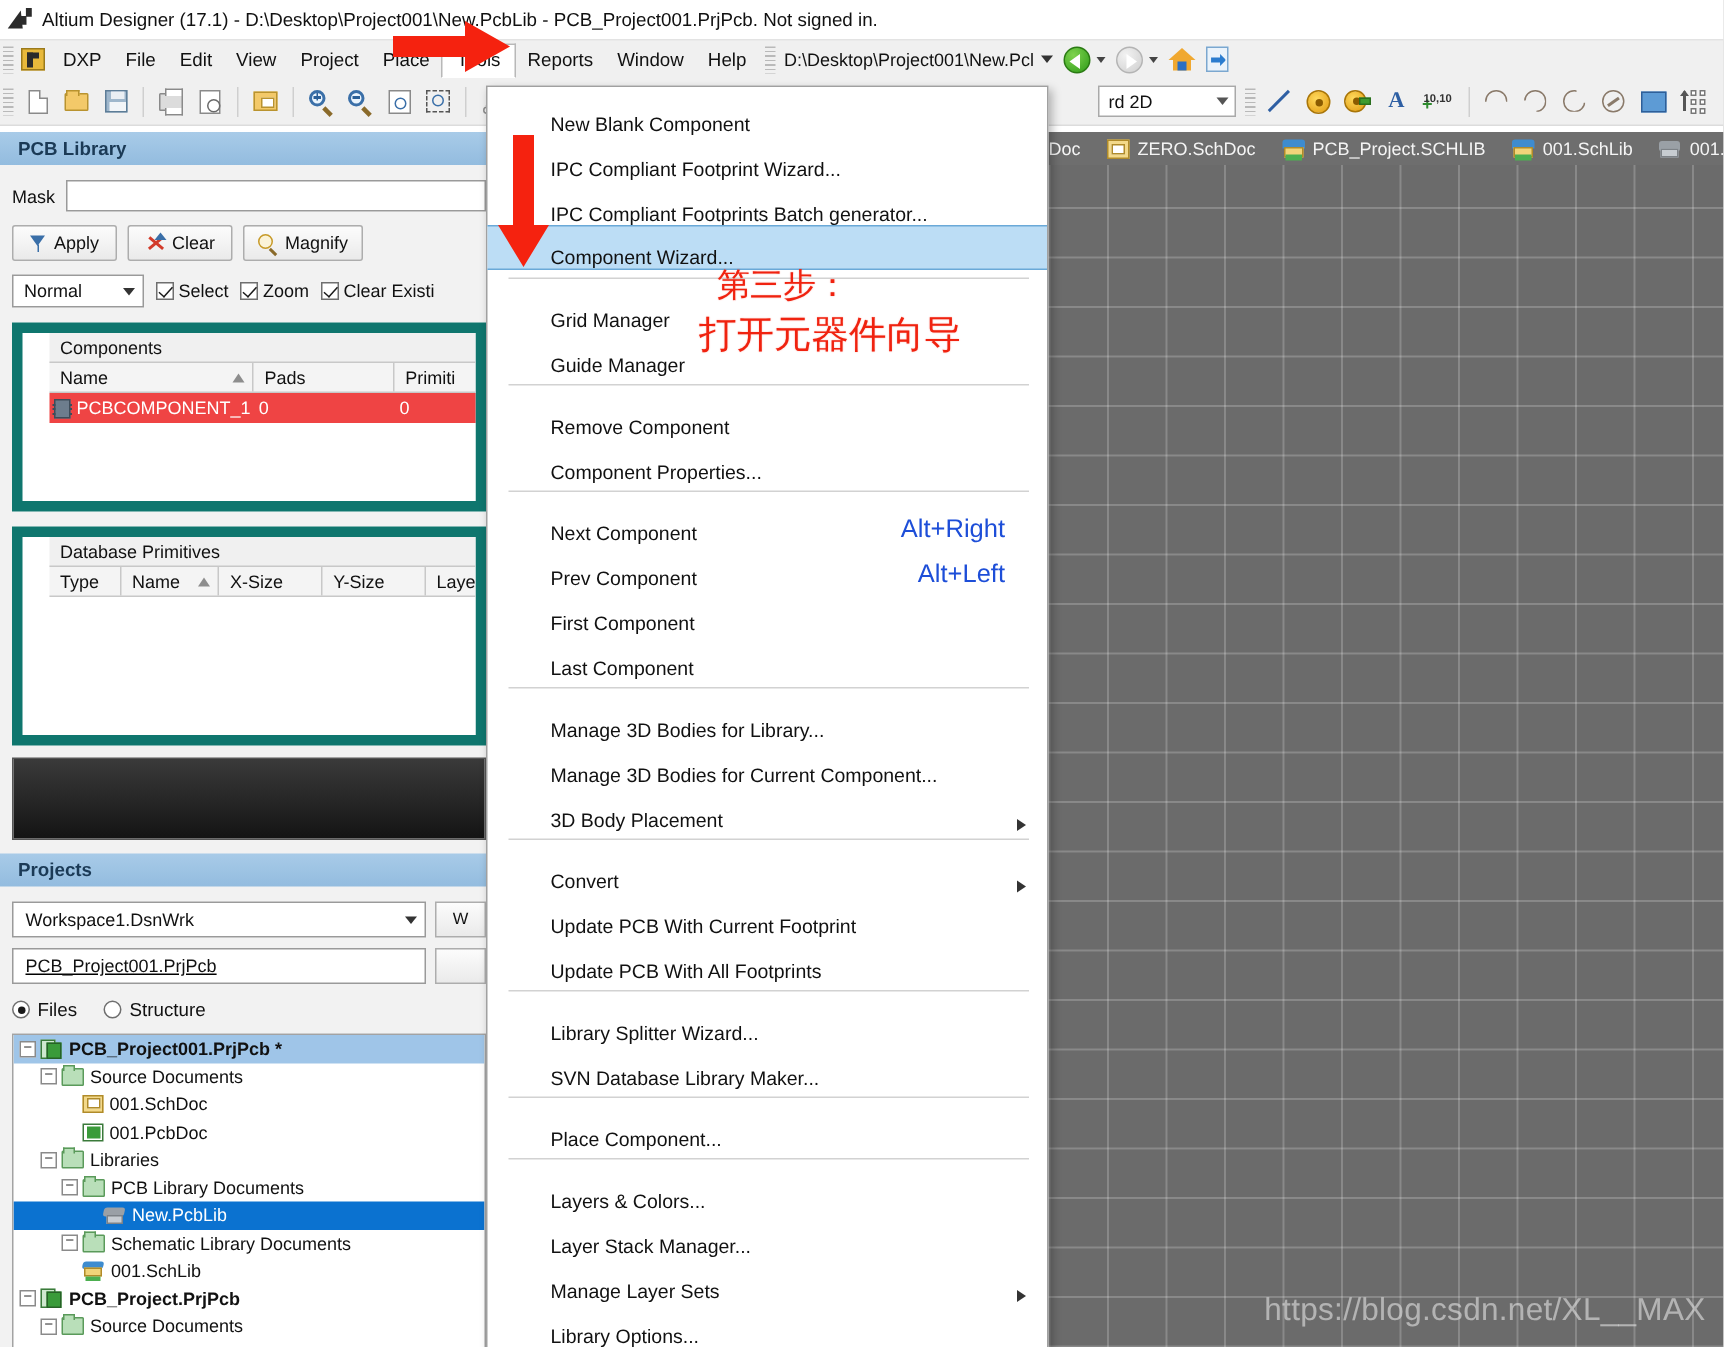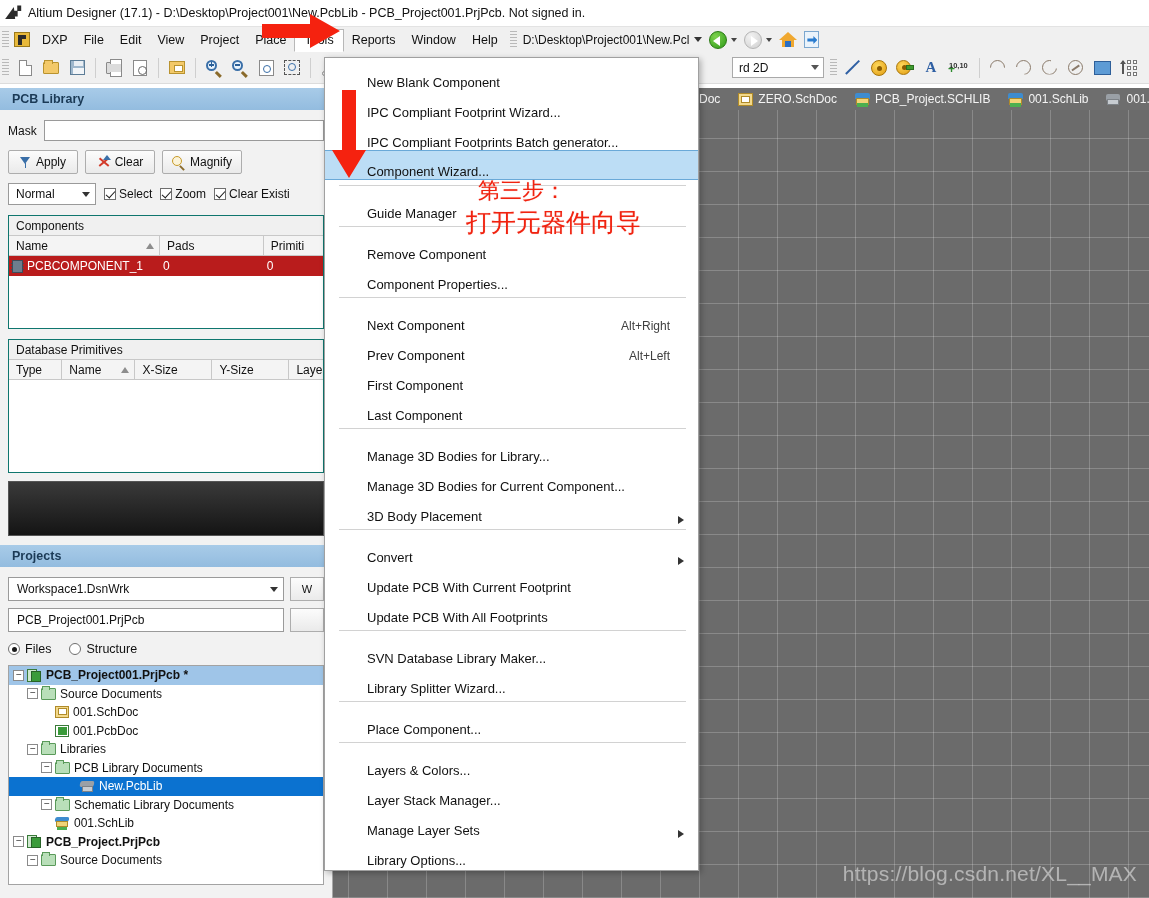--- a/index.html
+++ b/index.html
@@ -317,42 +317,42 @@
   .cbx { display:flex;align-items:center;gap:3px;font-size:12px;color:#111;white-space:nowrap;}
   .cbx .box {
     width:12px;height:12px;border:1px solid #6f6f6f;background:#fff;position:relative;flex:none;
   }
   .cbx .box.on::after{
     content:"";position:absolute;left:3px;top:0px;width:4px;height:8px;
     border:solid #1a1a1a;border-width:0 1.8px 1.8px 0;transform:rotate(42deg);
   }
 
   .grid-box {
-    margin-top:10px;border:1px solid #0f766e;background:#fff;
+    margin-top:10px;border:7px solid #0f766e;background:#fff;padding-left:18px;
   }
   .grid-head {
     height:20px;background:#f0f0f0;border-bottom:1px solid #c8c8c8;
     display:flex;align-items:center;padding-left:7px;font-size:12px;color:#111;
   }
   .grid-cols {
     height:20px;background:#f4f4f4;border-bottom:1px solid #c8c8c8;
     display:flex;align-items:center;font-size:12px;color:#111;
   }
   .grid-cols .c {
     padding-left:7px;border-right:1px solid #c8c8c8;height:100%;display:flex;align-items:center;
     position:relative;
   }
   .sort-tri{
     width:0;height:0;border-left:4px solid transparent;border-right:4px solid transparent;
     border-bottom:6px solid #8d8d8d;margin-left:auto;margin-right:5px;
   }
   .grid-row {
     height:20px;display:flex;align-items:center;font-size:12px;
   }
-  .grid-row.sel { background:#b91c1c;color:#fff;}
+  .grid-row.sel { background:#ef4444;color:#fff;}
   .grid-row .c{padding-left:3px;height:100%;display:flex;align-items:center;gap:4px;}
   .chip-ic{width:11px;height:13px;background:#6d7d8d;border:1px solid #3e4c59;position:relative;flex:none;}
   .chip-ic::before{content:"";position:absolute;left:-2px;top:2px;width:2px;height:9px;
     background-image:repeating-linear-gradient(to bottom,#3e4c59 0 1.5px,transparent 1.5px 3px);}
   .chip-ic::after{content:"";position:absolute;right:-2px;top:2px;width:2px;height:9px;
     background-image:repeating-linear-gradient(to bottom,#3e4c59 0 1.5px,transparent 1.5px 3px);}
   .grid-empty { height:52px; background:#fff;}
   .prim-empty { height:92px; background:#fff;}
 
   .preview-box {
@@ -371,39 +371,39 @@
   }
   .ws-row { display:flex;gap:6px;margin-top:10px;}
   .ws-combo{
     flex:1;height:24px;background:#fff;border:1px solid #9a9a9a;
     display:flex;align-items:center;justify-content:space-between;padding:0 5px 0 8px;
     font-size:12px;color:#111;
   }
   .ws-combo .t{width:0;height:0;border-left:4px solid transparent;border-right:4px solid transparent;border-top:5px solid #333;}
   .ws-btn{width:34px;height:24px;background:linear-gradient(to bottom,#fcfcfc,#eaeaea);border:1px solid #adadad;
     display:flex;align-items:center;justify-content:center;font-size:11px;color:#111;flex:none;}
-  .pj-row{display:flex;gap:6px;margin-top:7px;}
+  .pj-row{display:flex;gap:6px;margin-top:7px;text-decoration:underline;}
   .pj-combo{
     flex:1;height:24px;background:#fff;border:1px solid #9a9a9a;
     display:flex;align-items:center;padding-left:8px;font-size:12px;color:#111;
   }
   .radio-row{display:flex;align-items:center;gap:18px;margin-top:10px;font-size:12.5px;color:#111;}
   .rad{display:flex;align-items:center;gap:5px;}
   .rad .circ{width:12px;height:12px;border:1px solid #6f6f6f;border-radius:50%;background:#fff;position:relative;flex:none;}
   .rad .circ.on::after{content:"";position:absolute;left:2.5px;top:2.5px;width:5px;height:5px;border-radius:50%;background:#1a1a1a;}
 
   .tree-box {
     margin-top:9px;border:1px solid #a3a3a3;background:#fff;
     height:220px;overflow:hidden;
   }
   .tnode{
     display:flex;align-items:center;height:18.5px;font-size:12px;color:#111;white-space:nowrap;
   }
   .tnode.selrow{background:#9fc5e8;}
-  .tnode.selblue{background:#0b72d0;color:#fff;padding-left:11px;}
+  .tnode.selblue{background:#0b72d0;color:#fff;}
   .tnode .exp{
     width:11px;height:11px;border:1px solid #8a8a8a;background:#fff;
     display:flex;align-items:center;justify-content:center;font-size:10px;line-height:9px;color:#333;
     margin-right:3px;flex:none;font-family:"Liberation Mono",monospace;
   }
   .tnode .spacer{flex:none;}
   .ic-prj{width:15px;height:13px;position:relative;margin-right:4px;flex:none;}
   .ic-prj .p1{position:absolute;left:0;top:0;width:10px;height:13px;background:#cfe8cf;border:1px solid #3a7a3a;}
   .ic-prj .p2{position:absolute;left:4px;top:2px;width:10px;height:11px;background:#3a9b3a;border:1px solid #276227;}
   .ic-fld{width:15px;height:12px;background:#b9dfb9;border:1px solid #5a9a5a;border-radius:1px;position:relative;margin-right:4px;flex:none;}
@@ -432,21 +432,21 @@
   }
   .mi {
     height: 30px; display:flex;align-items:flex-end;
     font-size:13px;color:#111;
     padding-left: 42px; padding-right: 14px;
     position: relative;
   }
   .mi.hl {
     background:#bcddf5; border-top:1px solid #6aa9d8; border-bottom:1px solid #6aa9d8;
   }
-  .mi .accel { margin-left:auto; color:#404040; font-size:12px; padding-right: 14px;}
+  .mi .accel { margin-left:auto; color:#1d4ed8; font-size:17px; padding-right: 14px;}
   .mi .sub {
     margin-left:auto;width:0;height:0;
     border-top:4px solid transparent;border-bottom:4px solid transparent;border-left:6px solid #333;
   }
   .msep { height:1px;background:#d2d2d2;margin:5px 12px 5px 14px;}
 
   
   .cn-ann {
     position:absolute; z-index:90;
     color:#f0220f; font-family:"DejaVu Sans", sans-serif;
@@ -902,20 +902,23 @@
         <span>IPC Compliant Footprint Wizard...</span>
       </div>
     <div class="mi">
         <span>IPC Compliant Footprints Batch generator...</span>
       </div>
     <div class="mi hl">
         <span>Component Wizard...</span>
       </div>
     <div class="msep"></div>
     <div class="mi">
+        <span>Grid Manager</span>
+      </div>
+    <div class="mi">
         <span>Guide Manager</span>
       </div>
     <div class="msep"></div>
     <div class="mi">
         <span>Remove Component</span>
       </div>
     <div class="mi">
         <span>Component Properties...</span>
       </div>
     <div class="msep"></div>
@@ -950,24 +953,24 @@
       <span class="sub"></span>
     </div>
     <div class="mi">
         <span>Update PCB With Current Footprint</span>
       </div>
     <div class="mi">
         <span>Update PCB With All Footprints</span>
       </div>
     <div class="msep"></div>
     <div class="mi">
+        <span>Library Splitter Wizard...</span>
+      </div>
+    <div class="mi">
         <span>SVN Database Library Maker...</span>
-      </div>
-    <div class="mi">
-        <span>Library Splitter Wizard...</span>
       </div>
     <div class="msep"></div>
     <div class="mi">
         <span>Place Component...</span>
       </div>
     <div class="msep"></div>
     <div class="mi">
         <span>Layers &amp; Colors...</span>
       </div>
     <div class="mi">

